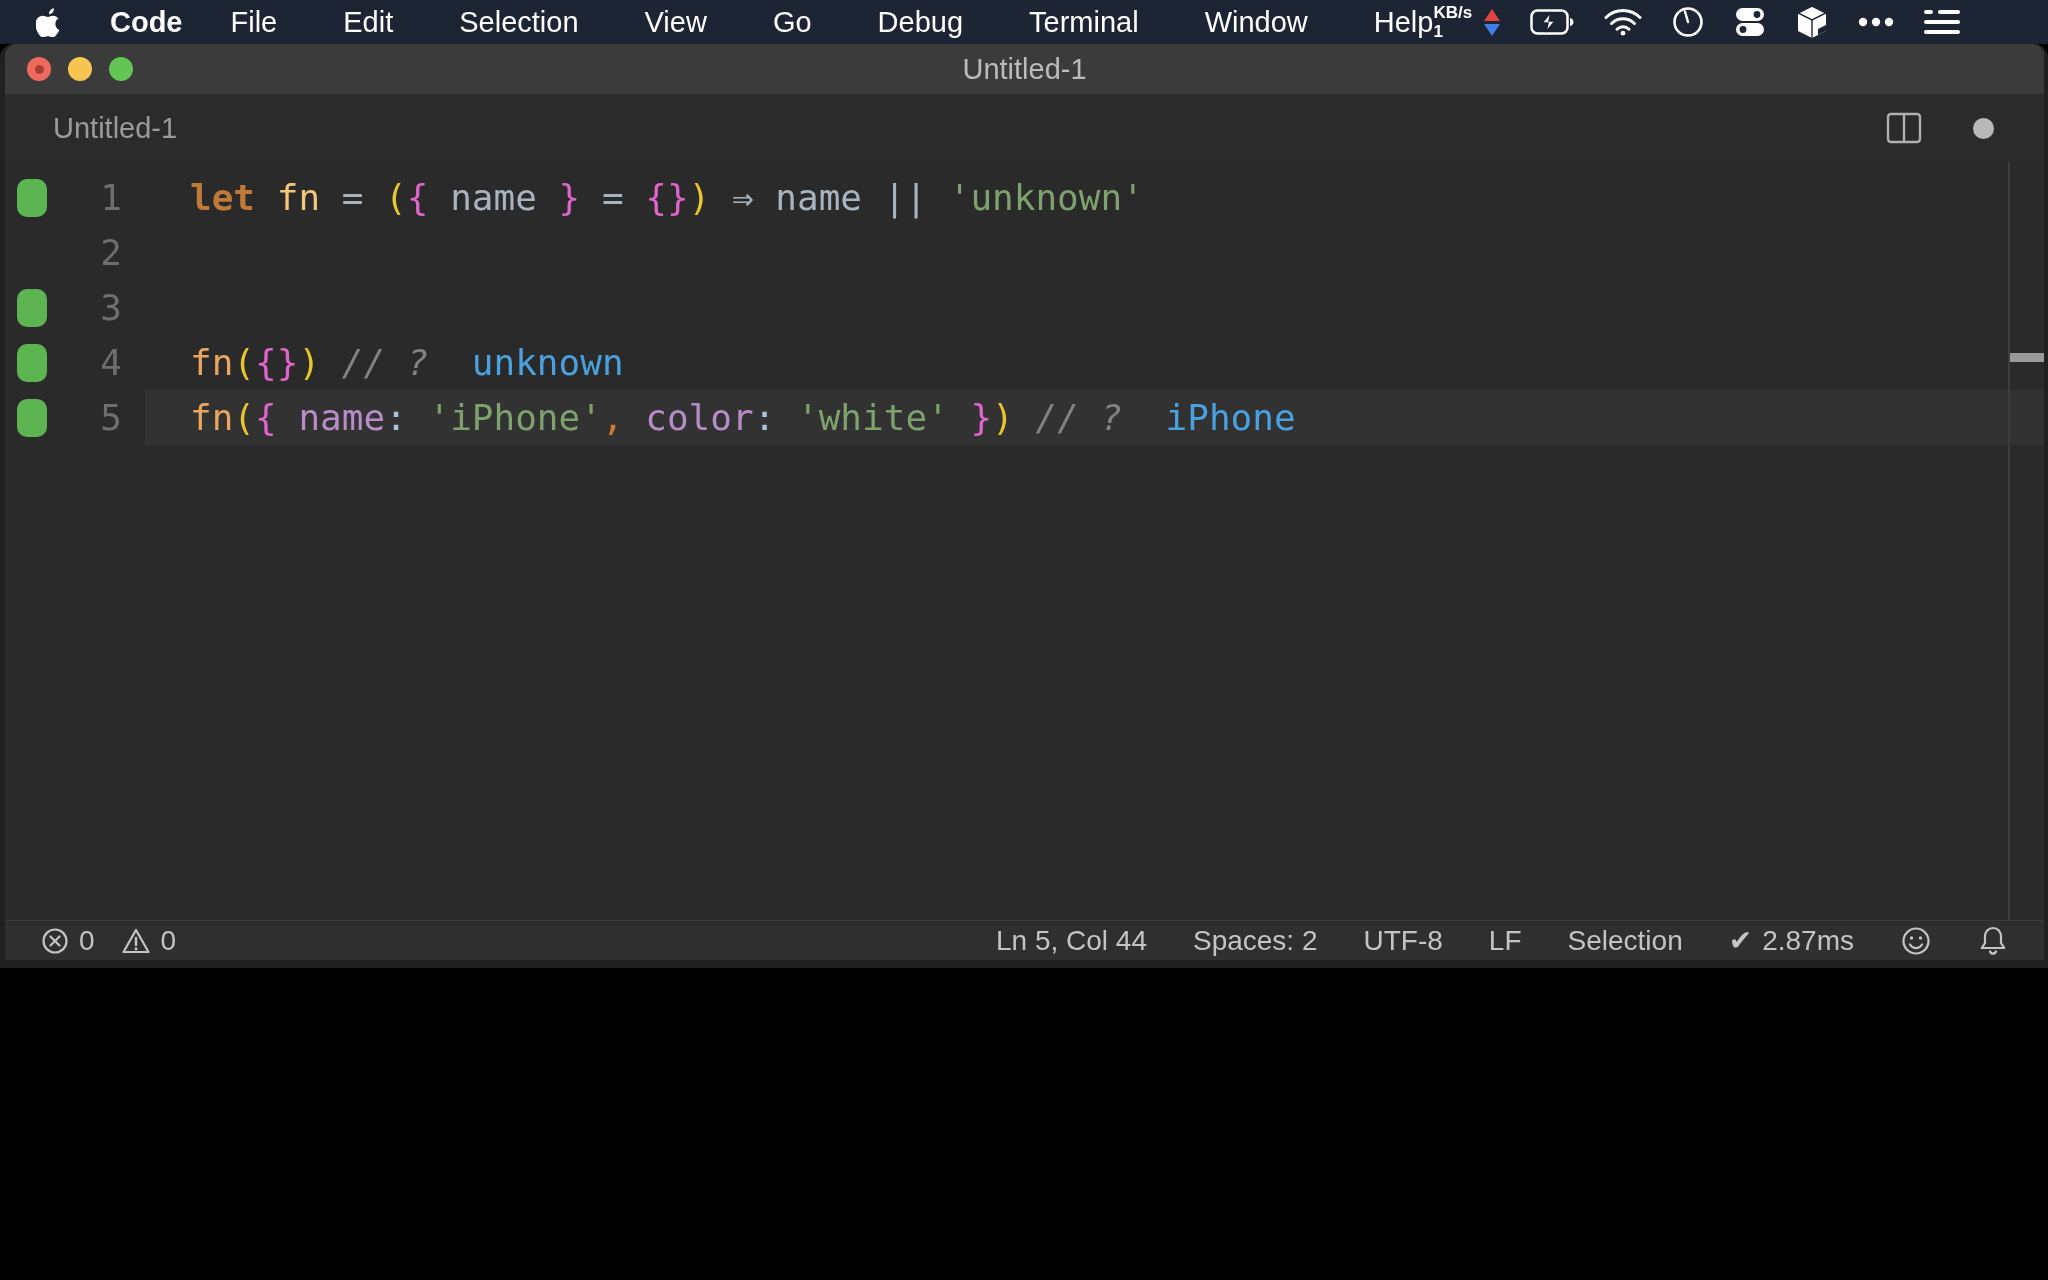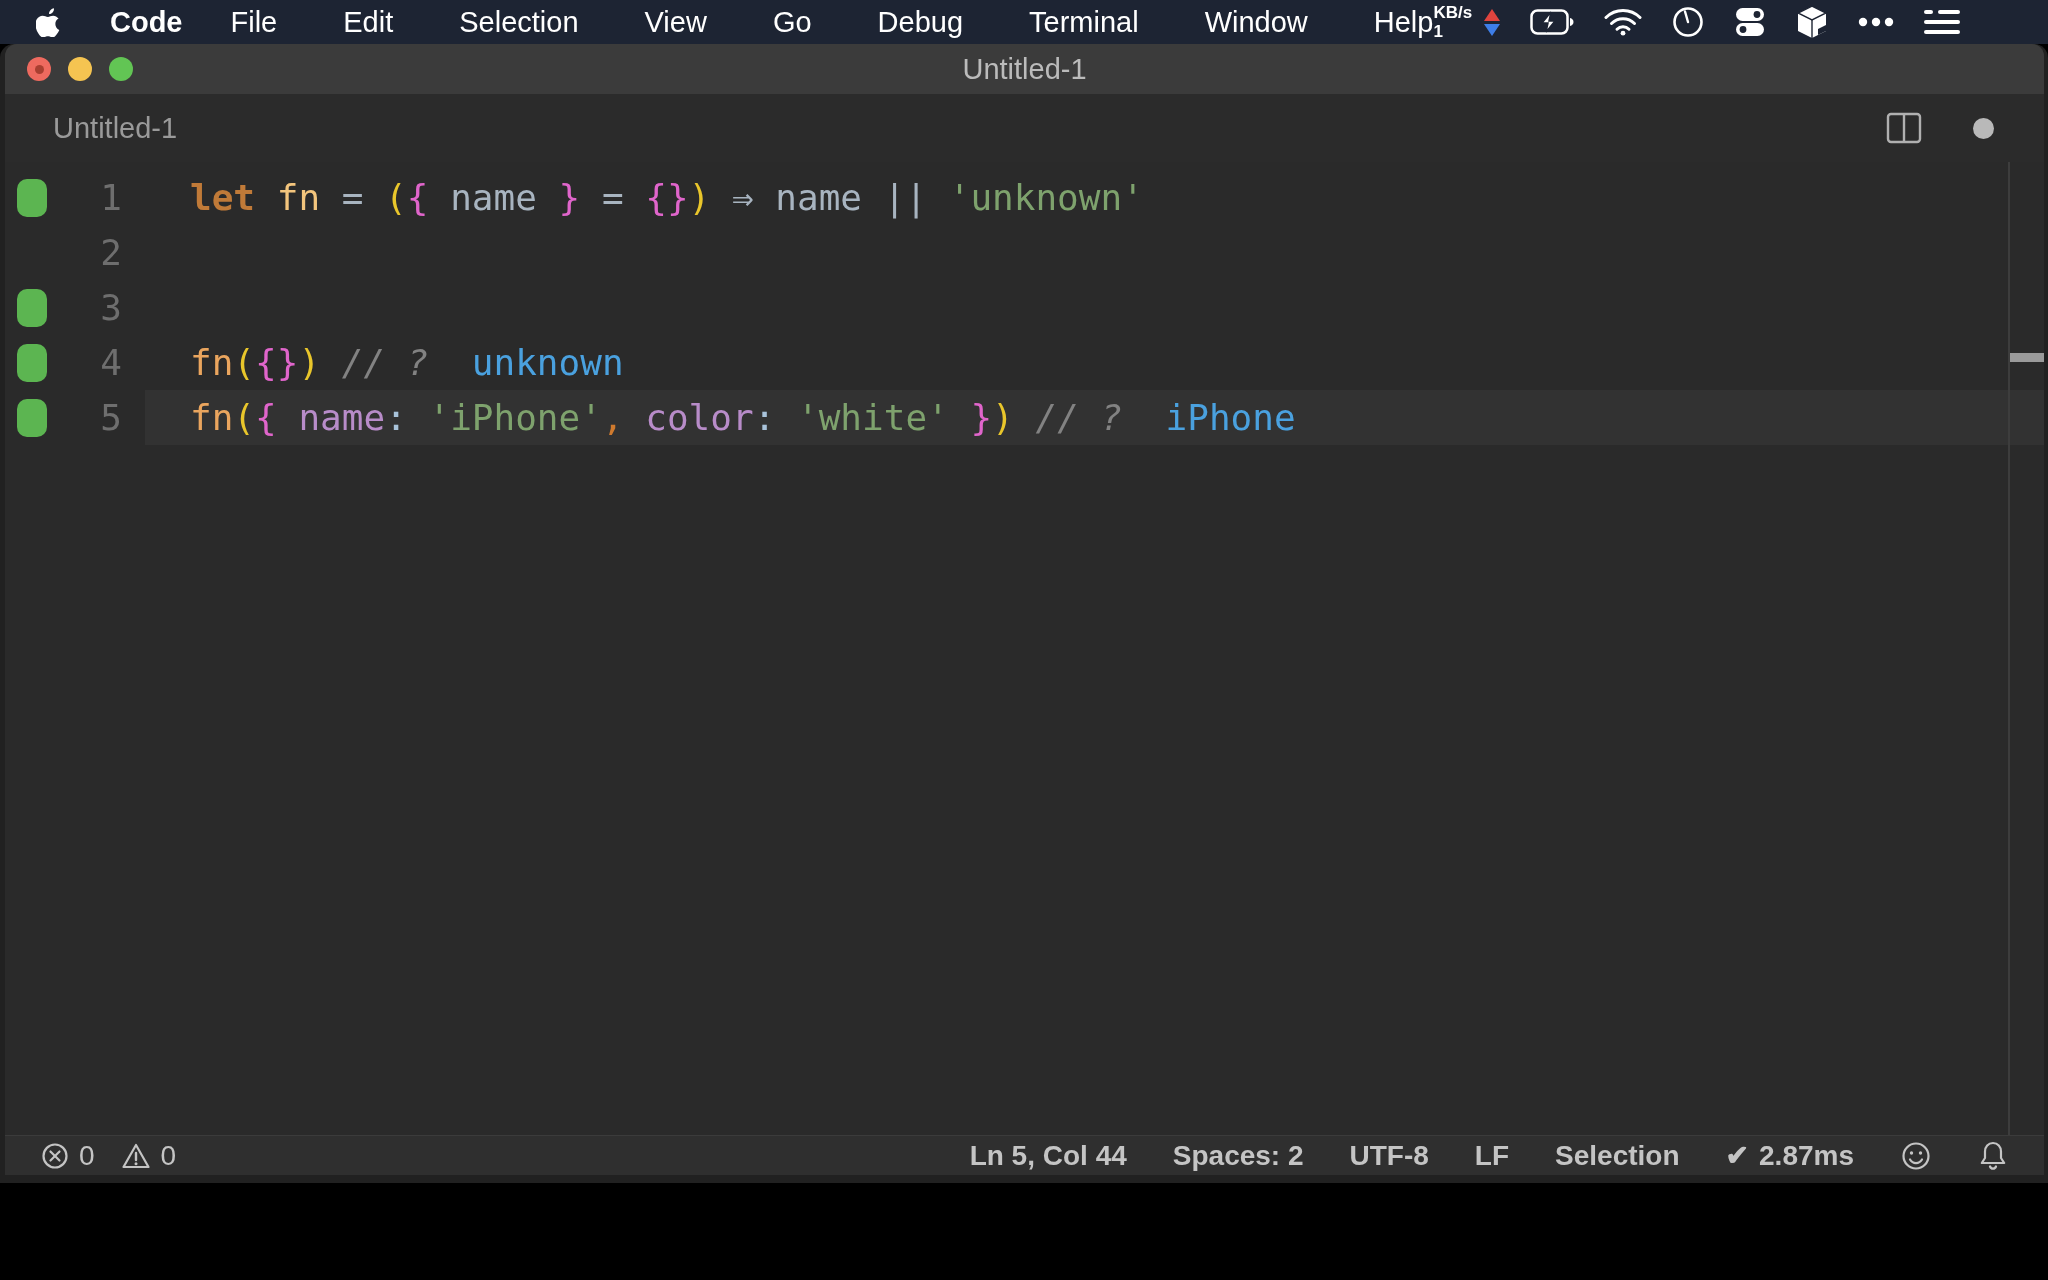--- a/index.html
+++ b/index.html
@@ -1,17 +1,17 @@
 <!DOCTYPE html>
 <html style="--tk-keyword: #c07a38; --tk-fn_decl: #f3c57d; --tk-fn_call: #eaa55e; --tk-plain: #a8b4c0; --tk-paren: #e9c62b; --tk-brace: #e065cb; --tk-string: #7ea26d; --tk-comment: #828282; --tk-result: #4aa1df; --tk-property: #b88cc9; --tk-colon: #a9c3da; --tk-comma: #cf7a2e; --ui-menubar_bg: #1d2433; --ui-titlebar_bg: #3b3b3b; --ui-tab_bg: #2b2b2b; --ui-editor_bg: #2a2a2a; --ui-statusbar_bg: #2f2f2f; --ui-current_line_bg: #323232; --ui-gutter_marker: #5cb551; --ui-tl_close: #ee6a5f; --ui-tl_min: #f5c451; --ui-tl_zoom: #62c554;"><head>
 <meta charset="utf-8">
 <style>
   * { margin:0; padding:0; box-sizing:border-box; }
   html,body { width:2048px; height:1280px; overflow:hidden; background:#000; }
-  .screen { position:relative; width:2048px; height:1183px; font-family:"Liberation Sans",sans-serif; }
+  .screen { position:relative; width:2048px; height:968px; font-family:"Liberation Sans",sans-serif; }
 
   
   .menubar { position:absolute; top:0; left:0; right:0; height:44px;
     background:var(--ui-menubar_bg,#1d2433); display:flex; align-items:center;
     color:#fff; padding-left:36px; }
   .apple-wrap { display:flex; align-items:center; }
   .menu-items { display:flex; align-items:center; gap:66px; margin-left:48px; font-size:29px; }
   .app-name { font-weight:bold; font-size:29px; margin-left:48px; }
   .menu-item { font-weight:normal; cursor:default; }
   .menu-status { margin-left:auto; display:flex; align-items:center; gap:30px; padding-right:88px; }
@@ -68,21 +68,21 @@
   .tk-colon   { color:var(--tk-colon,#a9c3da); }
   .tk-comma   { color:var(--tk-comma,#cf7a2e); }
   .overview-ruler { position:absolute; right:34px; top:0; bottom:0; width:2px; background:#3d3d3d; }
   .ruler-marker { position:absolute; right:0; width:34px; height:9px; top:191px; background:#9a9a9a; }
 
   
   .statusbar { height:40px; background:var(--ui-statusbar_bg,#2f2f2f); border-top:1px solid #3b3b3b;
     display:flex; align-items:center; padding:0 36px 0 36px; color:#c4c4c4; font-size:28px; }
   .sb-left { display:flex; align-items:center; gap:10px; }
   .sb-count { margin-right:16px; }
-  .sb-right { margin-left:auto; display:flex; align-items:center; gap:46px;font-weight:bold; }
+  .sb-right { margin-left:auto; display:flex; align-items:center; gap:46px; }
   .sb-item { display:flex; align-items:center; gap:10px; cursor:default; }
   .check { font-size:28px; }
   .window-bottom-edge { height:8px; background:#212121; }
 
   svg { display:block; }
 </style>
 </head>
 <body>
 
 <div class="screen">

